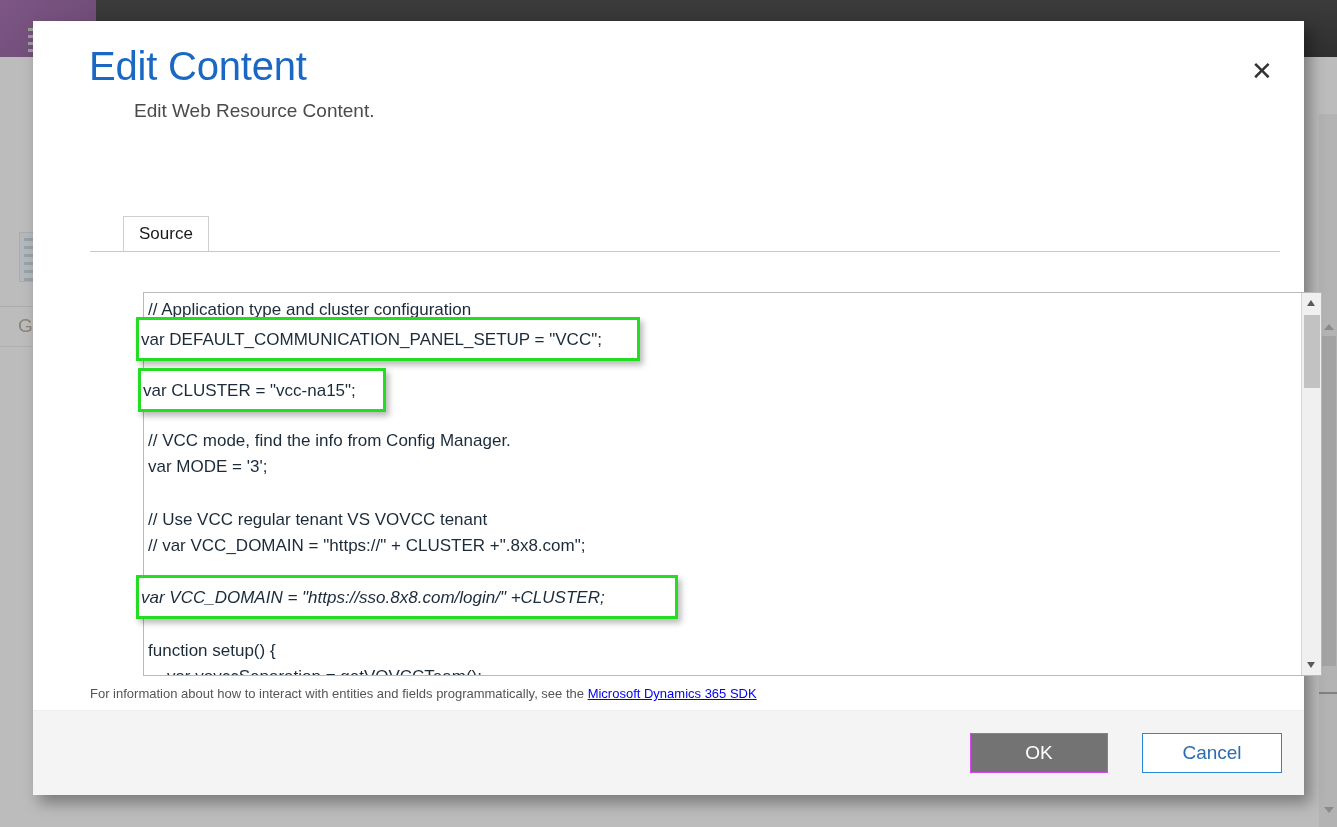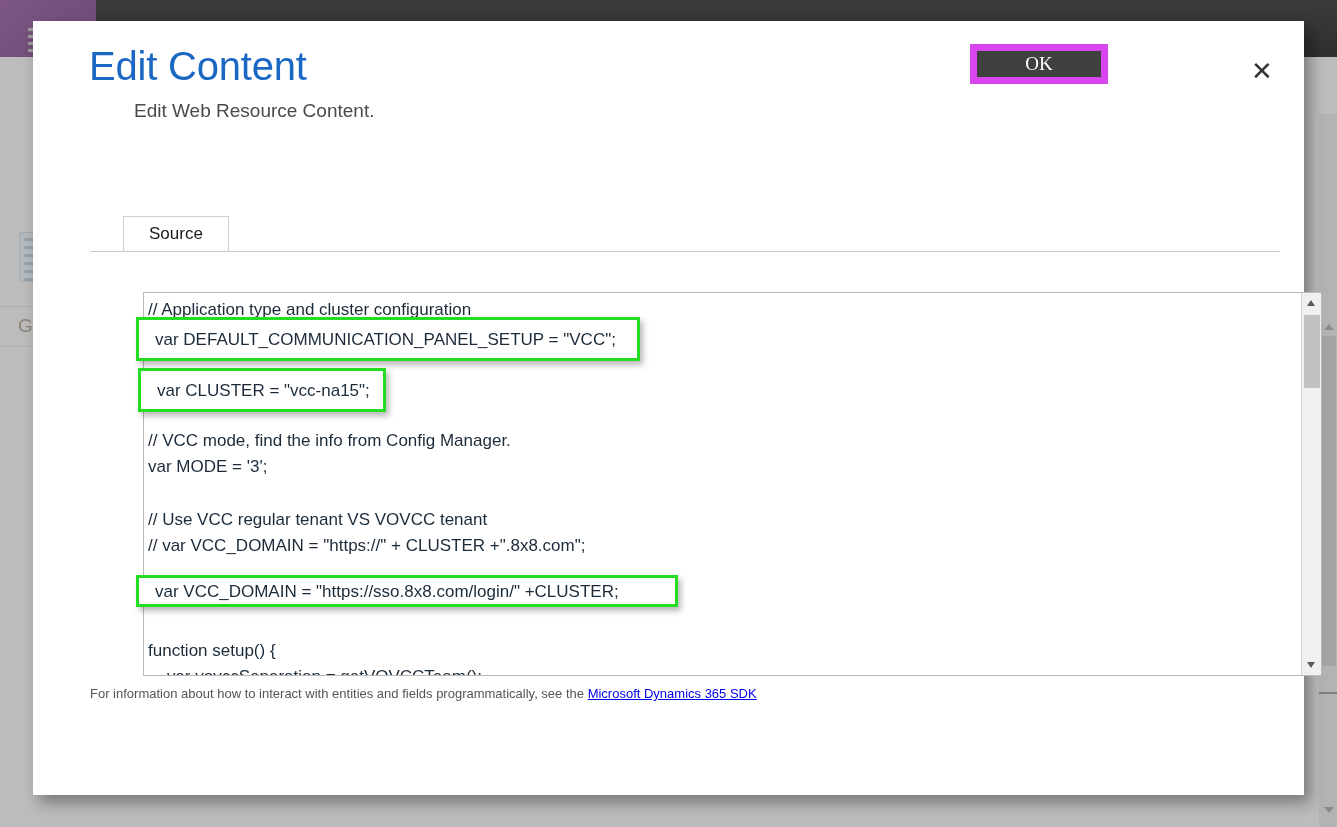--- a/index.html
+++ b/index.html
@@ -117,21 +117,21 @@
 
   
   #modal-dialog {
     position: absolute;
     left: 33px; top: 21px;
     width: 1271px;
     height: 774px;
     background: #ffffff;
     box-shadow: 6px 8px 14px rgba(0,0,0,0.35);
     display: flex;
-    flex-direction: row;
+    flex-direction: column;
   }
   .modal-body {
     flex: 1 1 auto;
     position: relative;
     padding: 0;
   }
   .modal-title {
     position: absolute;
     left: 56px; top: 23px;
     font-size: 40px;
@@ -165,21 +165,21 @@
     position: absolute;
     left: 57px; top: 195px;
     right: 24px;
     height: 35px;
     border-bottom: 1px solid #c8c8c8;
   }
   .tab {
     position: absolute;
     left: 33px; top: 0;
     height: 34px;
-    padding: 0 25px;
+    padding: 0 15px;
     border: 1px solid #cfcfcf;
     border-bottom: none;
     background: #ffffff;
     font-size: 17px;
     color: #1a1a1a;
     line-height: 34px;
     cursor: pointer;
   }
 
   
@@ -241,21 +241,21 @@
     position: absolute;
     border: 3px solid #22dd22;
     background: #ffffff;
     box-shadow: 3px 4px 6px rgba(0,0,0,0.28);
     font-family: "Liberation Sans", sans-serif;
     font-size: 17px;
     color: #1c2b3a;
     line-height: 1;
     display: flex;
     align-items: center;
-    padding-left: 16px;
+    padding-left: 2px;
     white-space: pre;
     box-sizing: border-box;
   }
 
   
   .footer-note {
     position: absolute;
     left: 57px; top: 662px;
     width: 1090px;
     font-size: 13px;
@@ -280,24 +280,23 @@
     top: 22px;
     height: 40px;
     font-size: 19px;
     font-family: "Liberation Sans", sans-serif;
     cursor: pointer;
     box-sizing: border-box;
   }
   .btn-ok {
     right: 196px;
     width: 138px;
-    background: #404040;
-    border: 7px solid #d946ef;
+    background: #737373;
+    border: 1px solid #d946ef;
     color: #ffffff;
-    font-family: Liberation Serif, serif;
   }
   .btn-cancel {
     right: 22px;
     width: 140px;
     background: #ffffff;
     border: 1px solid #2b88d8;
     color: #2b6cb0;
   }
 </style>
 </head>
@@ -365,25 +364,26 @@
       <div class="editor-scrollbar">
         <div class="es-arrow-up"></div>
         <div class="es-thumb"></div>
         <div class="es-arrow-down"></div>
       </div>
     </div>
 
     <div id="annotation-layer">
         <div class="hl-box" style="left: 103px; top: 296px; width: 504px; height: 44px; border-color: rgb(34, 221, 34);"><span>var DEFAULT_COMMUNICATION_PANEL_SETUP = "VCC";</span></div>
         <div class="hl-box" style="left: 105px; top: 347px; width: 248px; height: 44px; border-color: rgb(34, 221, 34);"><span>var CLUSTER = "vcc-na15";</span></div>
-        <div class="hl-box" style="left: 103px; top: 554px; width: 542px; height: 32px; border-color: rgb(34, 221, 34);"><span>var VCC_DOMAIN = "https://sso.8x8.com/login/" +CLUSTER;</span></div>
+        <div class="hl-box" style="left: 103px; top: 554px; width: 542px; height: 44px; border-color: rgb(34, 221, 34); font-style: italic;"><span>var VCC_DOMAIN = "https://sso.8x8.com/login/" +CLUSTER;</span></div>
       </div>
 
     <div class="footer-note">
       <span>For information about how to interact with entities and fields programmatically, see the </span><a href="#">Microsoft Dynamics 365 SDK</a>
     </div>
   </div>
 
   <div class="modal-actions">
     <button class="btn btn-ok">OK</button>
+    <button class="btn btn-cancel">Cancel</button>
   </div>
 
 </div>
 
 </body></html>

